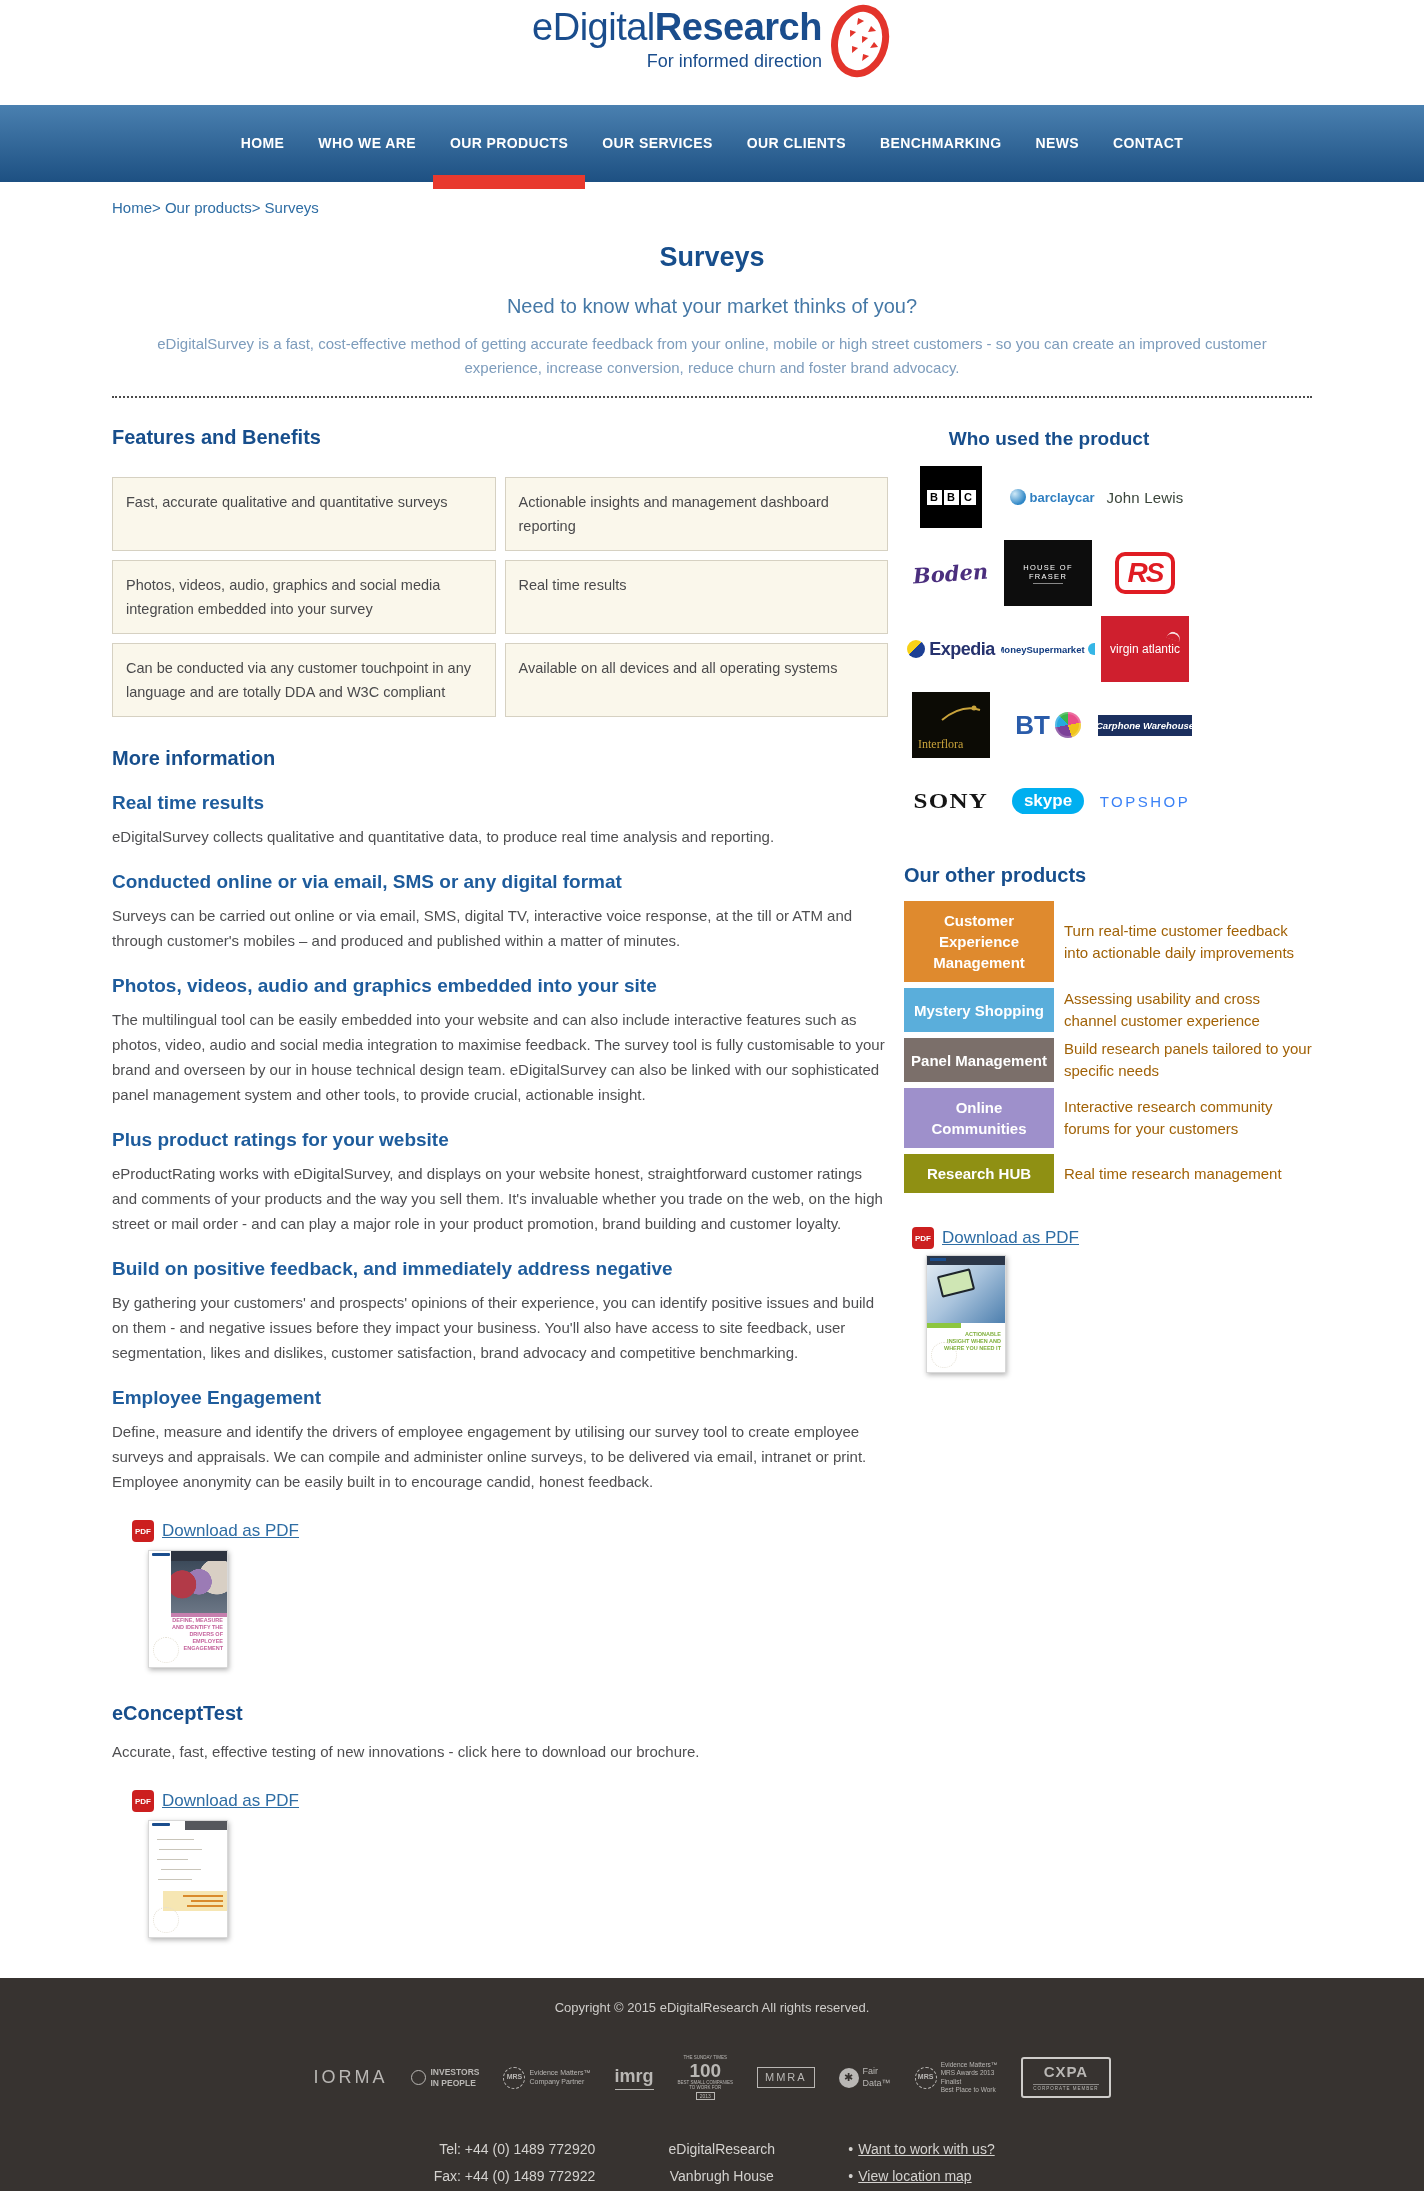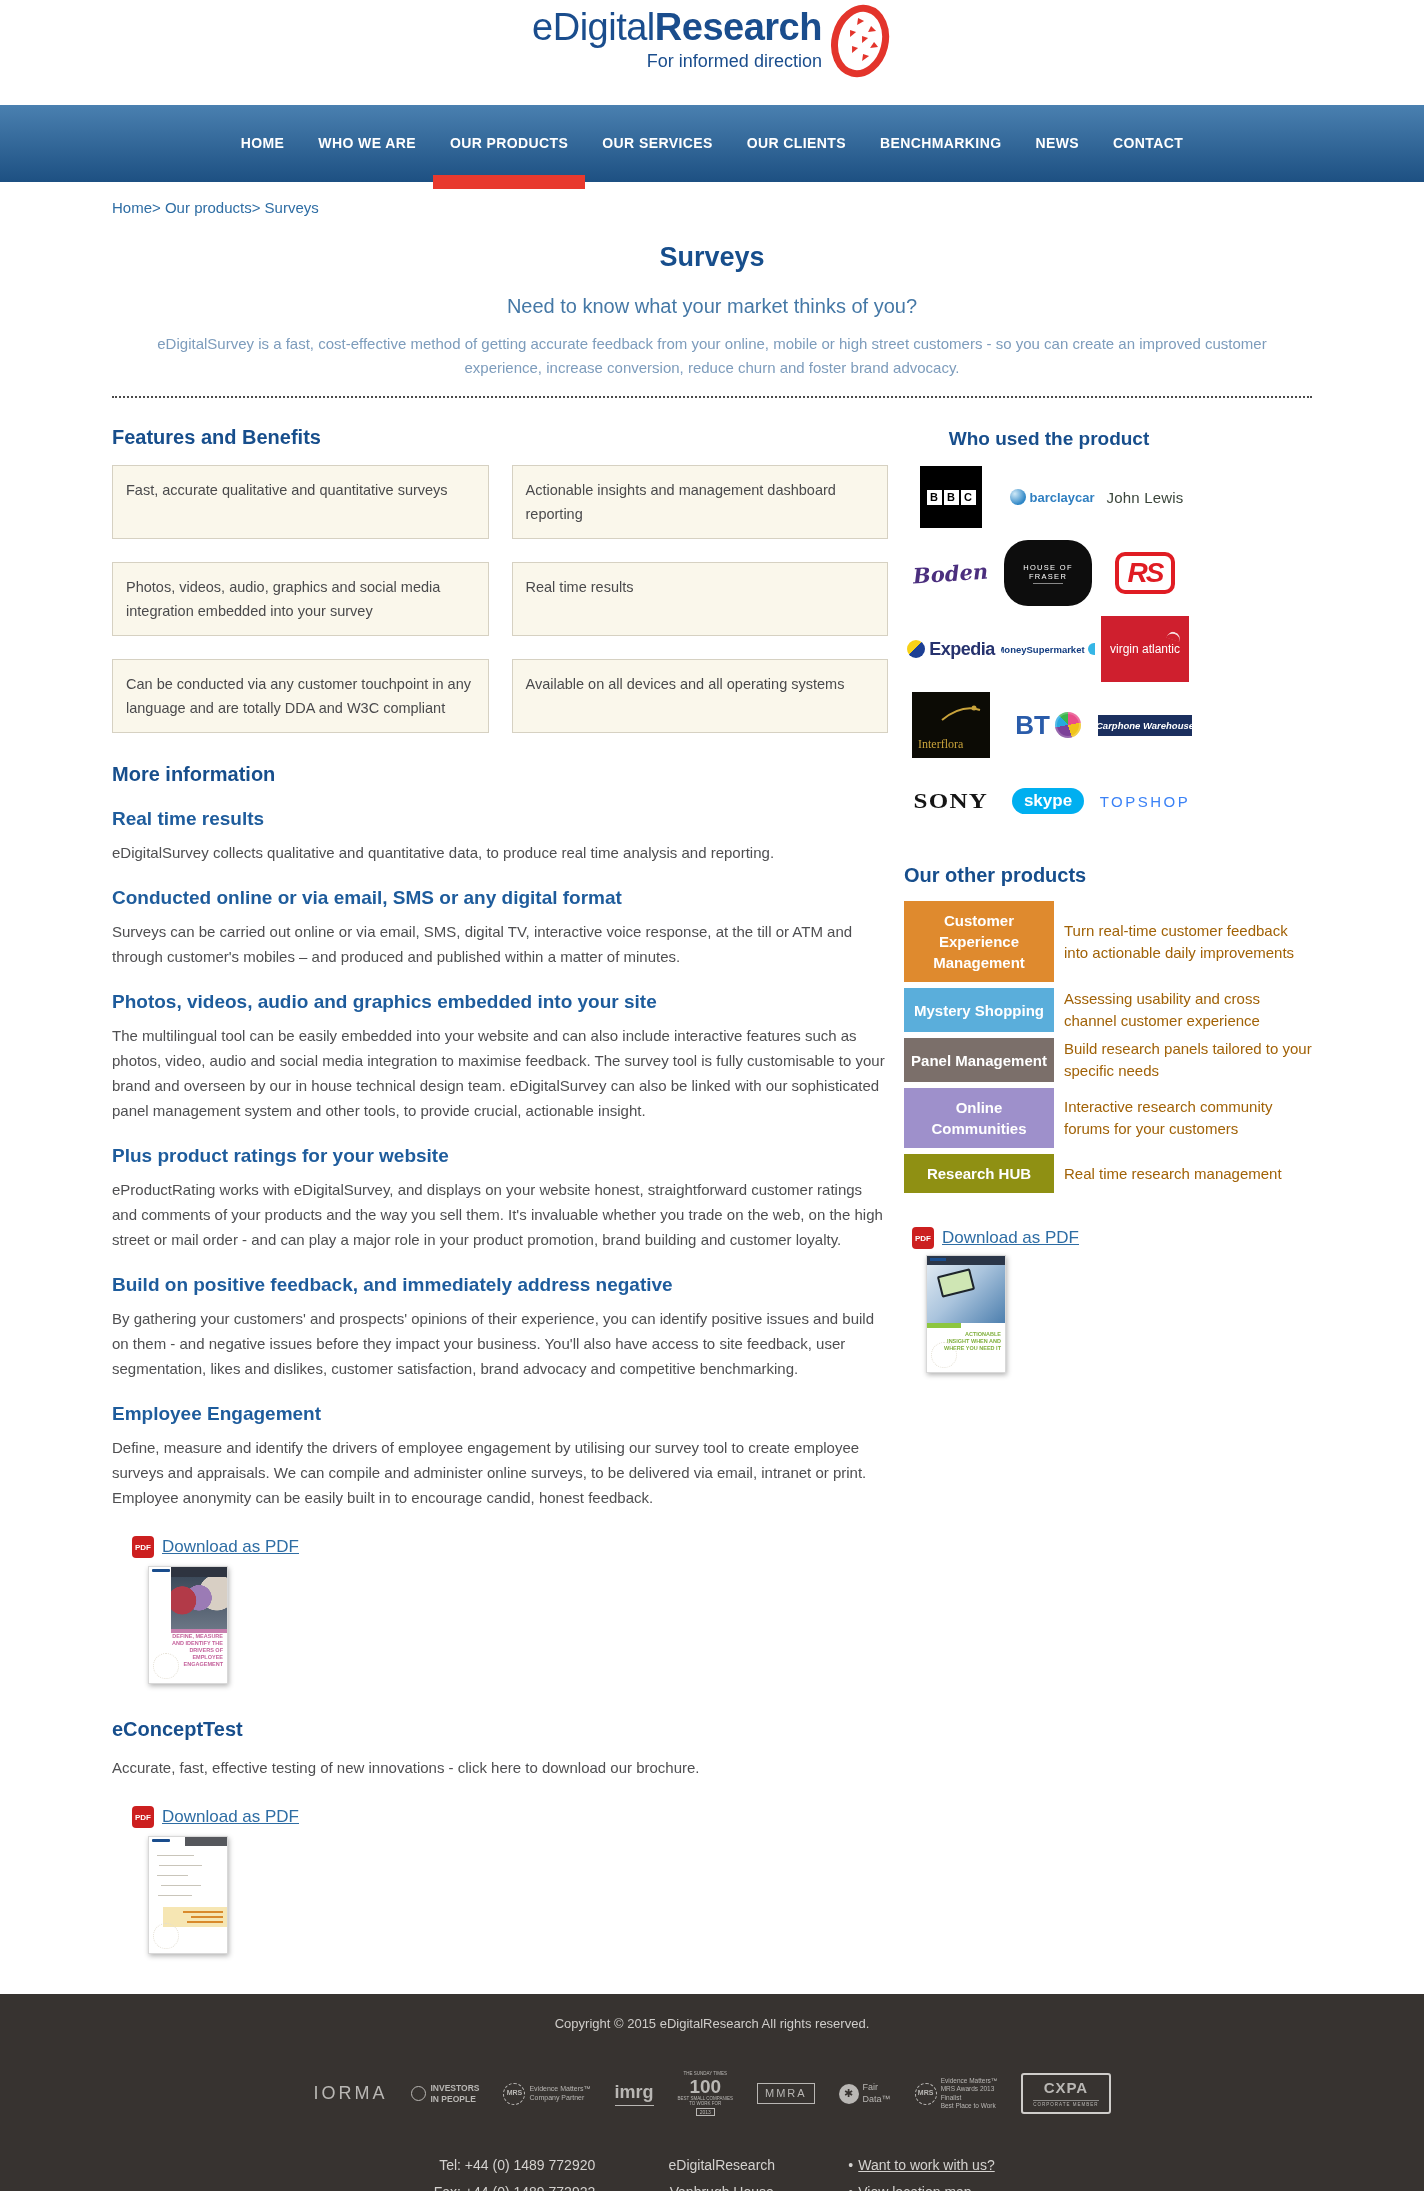--- a/index.html
+++ b/index.html
@@ -30,21 +30,21 @@
   .page-subtitle { text-align: center; color: #4578a6; font-size: 20px; margin-top: 22px; }
   .page-intro { text-align: center; color: #7d9cbc; font-size: 15px; line-height: 24px;
     width: 1190px; margin: 14px auto 0; }
   .dotted-divider { width: 1200px; margin: 16px auto 0; border-bottom: 2px dotted #4a4a4a; height: 1px; }
   
   .content { width: 1200px; margin: 28px auto 0; display: flex; gap: 16px; align-items: flex-start; }
   .col-left { width: 776px; }
   .col-right { width: 408px; }
   .section-heading { color: #174e8c; font-size: 20px; font-weight: bold; }
   
-  .feature-grid { display: grid; grid-template-columns: 1fr 1fr; gap: 23px; margin-top: 16px; }
+  .feature-grid { display: grid; grid-template-columns: 1fr 1fr; gap: 9px; margin-top: 28px; }
   .feature-box { background: #faf7eb; border: 1px solid #d6d1c2; padding: 12px 13px;
     color: #4a4a4c; font-size: 14.5px; line-height: 24px; min-height: 74px; }
   
   .more-info-heading { margin-top: 30px; }
   .sub-heading { color: #1e5c9c; font-size: 19px; font-weight: bold; margin: 22px 0 10px; }
   .body-text { color: #4f4f51; font-size: 15px; line-height: 25px; }
   
   .pdf-link { display: inline-flex; align-items: center; gap: 8px; margin: 26px 0 8px 20px; cursor: pointer; }
   .pdf-icon { width: 22px; height: 22px; background: #cc1f1f; border-radius: 4px; color: #fff;
     font-size: 8px; font-weight: bold; display: flex; align-items: center; justify-content: center; flex: none; }
@@ -102,21 +102,21 @@
     font-size: 11px; display: flex; align-items: center; justify-content: center; }
   .logo-barclaycard { display: flex; align-items: center; gap: 4px; padding-left: 16px; }
   .bc-swirl { width: 16px; height: 16px; border-radius: 50%;
     background: radial-gradient(circle at 30% 30%, #cfe9f7, #2e86c6 70%); flex: none; }
   .logo-barclaycard .txt { color: #2f7fc1; font-size: 13px; font-weight: bold; }
   .logo-johnlewis { color: #3a453a; font-size: 15px; letter-spacing: 0.2px; }
   .logo-boden { color: #4b2e7e; font-size: 21px; font-weight: bold; font-style: italic;
     font-family: "DejaVu Serif", serif; transform: rotate(-4deg); }
   .logo-hof { background: #0d0d0d; width: 88px; height: 66px; color: #fff; display: flex;
     flex-direction: column; align-items: center; justify-content: center; gap: 2px;
-    font-size: 7.5px; letter-spacing: 1.3px; text-align: center; border-radius: 24px; }
+    font-size: 7.5px; letter-spacing: 1.3px; text-align: center; }
   .logo-hof .rule { width: 30px; height: 1px; background: #888; }
   .logo-rs { border: 4px solid #e01c23; border-radius: 10px; color: #e01c23; font-weight: bold;
     font-style: italic; font-size: 28px; padding: 1px 9px; background: #fff; letter-spacing: -2px; }
   .logo-expedia { display: flex; align-items: center; gap: 4px; }
   .exp-globe { width: 18px; height: 18px; border-radius: 50%;
     background: linear-gradient(135deg, #f7d117 45%, #1c3f94 46%); flex: none; }
   .logo-expedia .txt { color: #26326e; font-size: 18px; font-weight: bold; letter-spacing: -0.5px; }
   .logo-msm { display: flex; align-items: center; gap: 3px; }
   .logo-msm .txt { color: #123c80; font-size: 9.5px; font-weight: bold; }
   .msm-dot { width: 12px; height: 12px; border-radius: 50%; background: #35b6e6; flex: none; }

